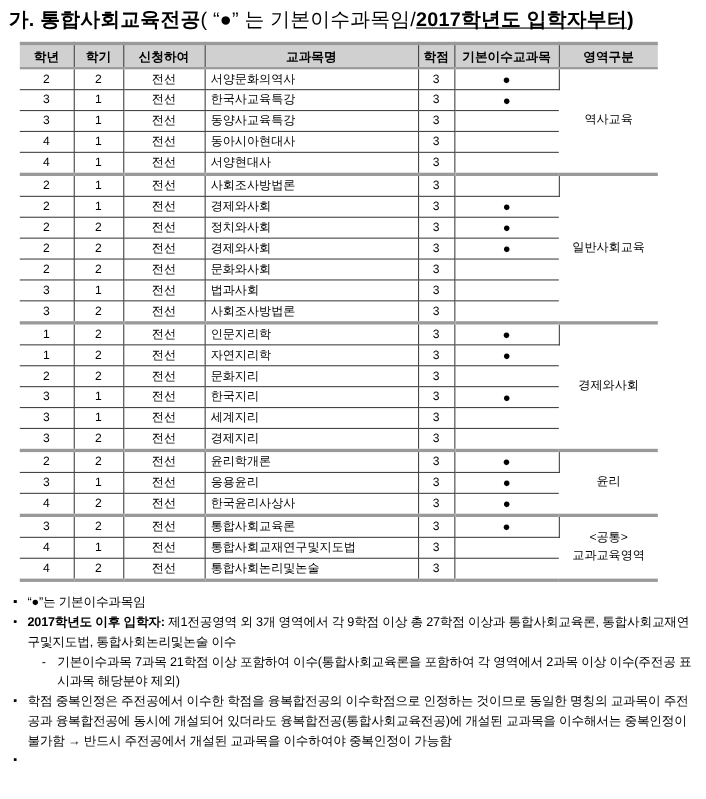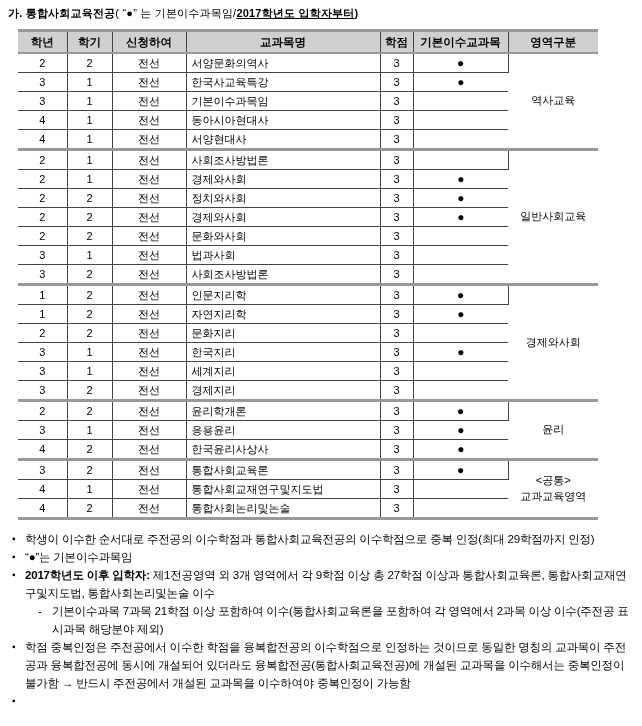--- a/index.html
+++ b/index.html
@@ -3,21 +3,21 @@
 <meta charset="utf-8">
 <style>
   html,body{margin:0;padding:0;background:#ffffff;}
   body{
     width:642px;height:726px;overflow:hidden;
     font-family:"Liberation Sans","DejaVu Sans",sans-serif;
     color:#000;
     -webkit-font-smoothing:none;
   }
   .page{padding:6px 8px 0 8px;}
-  .title{font-size:11px;letter-spacing:0.2px;white-space:nowrap;}
+  .title{font-size:18px;letter-spacing:0.2px;white-space:nowrap;}
   .bold{font-weight:bold;}
   .underline{text-decoration:underline;}
   table.curriculum{
     border-collapse:collapse;
     table-layout:fixed;
     width:580px;
     margin:8px 0 0 10px;
     font-size:11px;
     border-top:3px solid #999999;
     border-bottom:3px solid #999999;
@@ -104,21 +104,21 @@
           <td>1</td>
           <td>전선</td>
           <td class="name-cell">한국사교육특강</td>
           <td>3</td>
           <td class="marker-cell">●</td>
         </tr>
         <tr>
           <td>3</td>
           <td>1</td>
           <td>전선</td>
-          <td class="name-cell">기본이수과목임</td>
+          <td class="name-cell">동양사교육특강</td>
           <td>3</td>
           <td class="marker-cell"></td>
         </tr>
         <tr>
           <td>4</td>
           <td>1</td>
           <td>전선</td>
           <td class="name-cell">동아시아현대사</td>
           <td>3</td>
           <td class="marker-cell"></td>
@@ -284,21 +284,21 @@
           <td>2</td>
           <td>전선</td>
           <td class="name-cell">통합사회논리및논술</td>
           <td>3</td>
           <td class="marker-cell"></td>
         </tr>
       </tbody>
   </table>
 
   <div class="footnotes">
-      <div class="fnote"><span class="bullet">▪</span><span>학생이 이수한 순서대로 주전공의 이수학점과 통합사회교육전공의 이수학점으로 중복 인정(최대 29학점까지 인정)</span></div>
+      <div class="fnote"><span class="bullet">▪</span></div>
       <div class="fnote"><span class="bullet">▪</span><span>“●”는 기본이수과목임</span></div>
       <div class="fnote"><span class="bullet">▪</span><span class="bold">2017학년도 이후 입학자:</span><span> 제1전공영역 외 3개 영역에서 각 9학점 이상 총 27학점 이상과 통합사회교육론, 통합사회교재연구및지도법, 통합사회논리및논술 이수</span></div>
       <div class="fnote ind"><span class="bullet">-</span><span>기본이수과목 7과목 21학점 이상 포함하여 이수(통합사회교육론을 포함하여 각 영역에서 2과목 이상 이수(주전공 표시과목 해당분야 제외)</span></div>
       <div class="fnote"><span class="bullet">▪</span><span>학점 중복인정은 주전공에서 이수한 학점을 융복합전공의 이수학점으로 인정하는 것이므로 동일한 명칭의 교과목이 주전공과 융복합전공에 동시에 개설되어 있더라도 융복합전공(통합사회교육전공)에 개설된 교과목을 이수해서는 중복인정이 불가함 → 반드시 주전공에서 개설된 교과목을 이수하여야 중복인정이 가능함</span></div>
       <div class="fnote"><span class="bullet">▪</span></div>
     </div>
 
 </div>
 
 </body></html>

